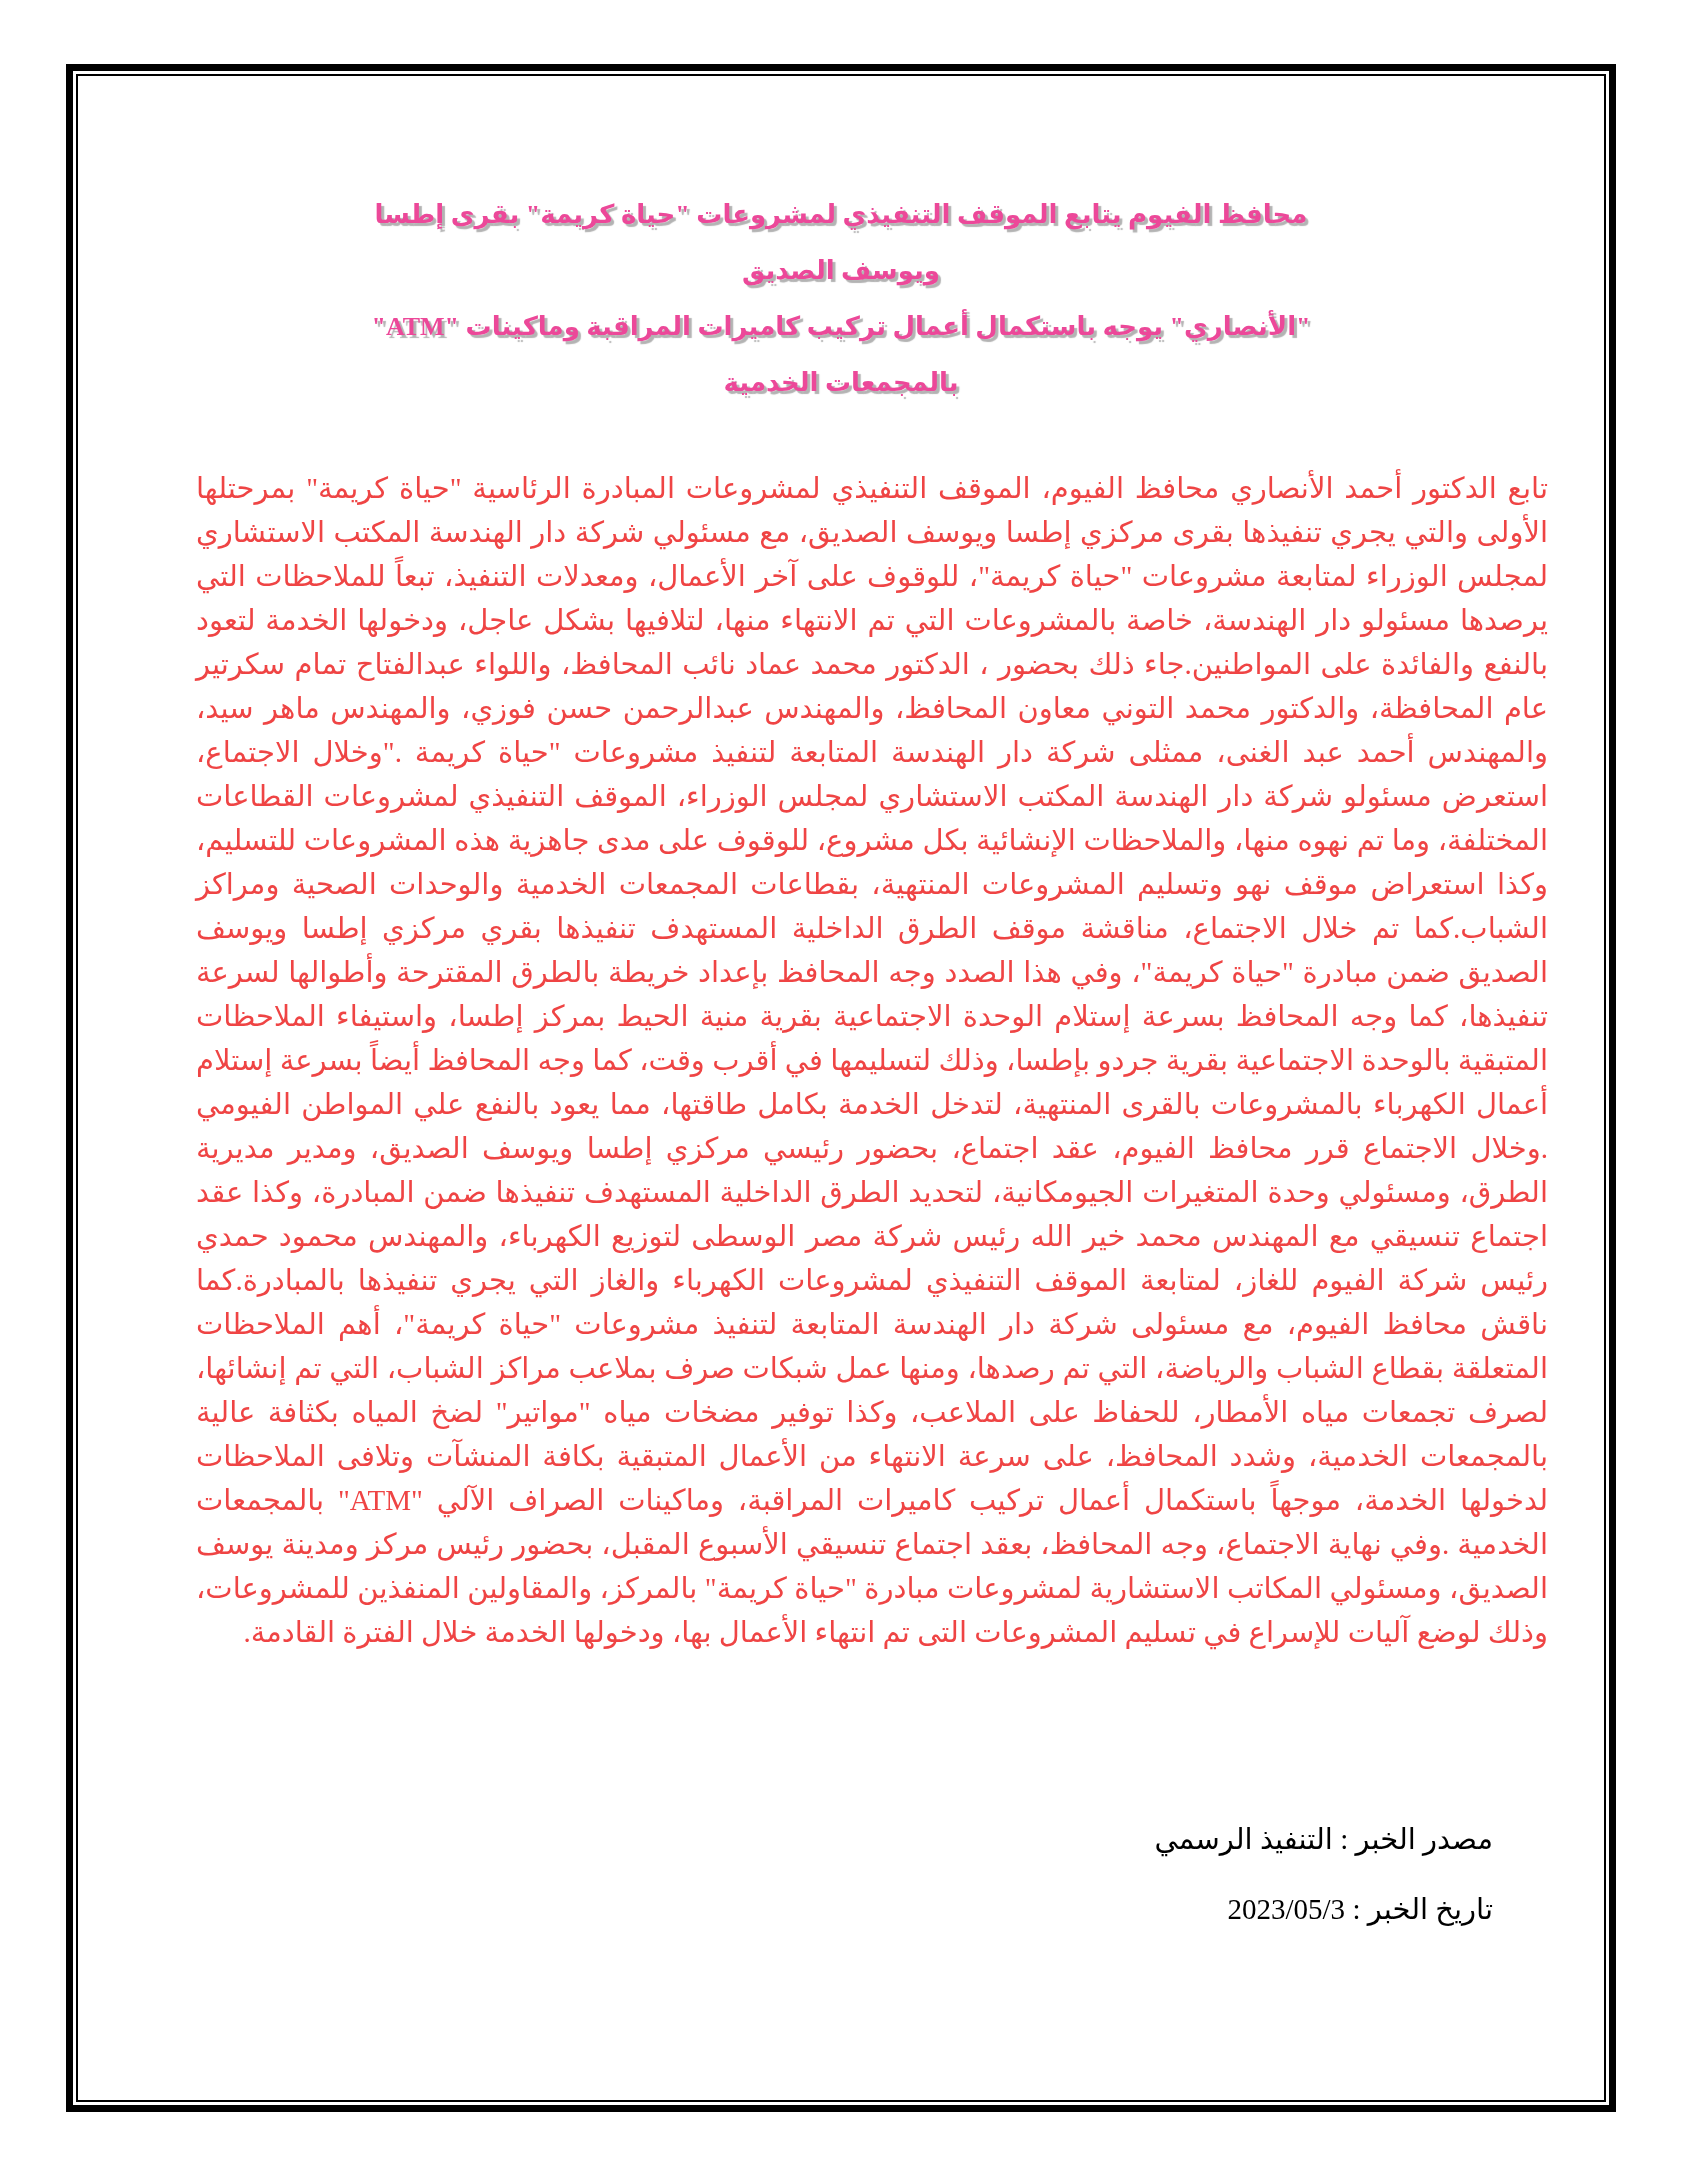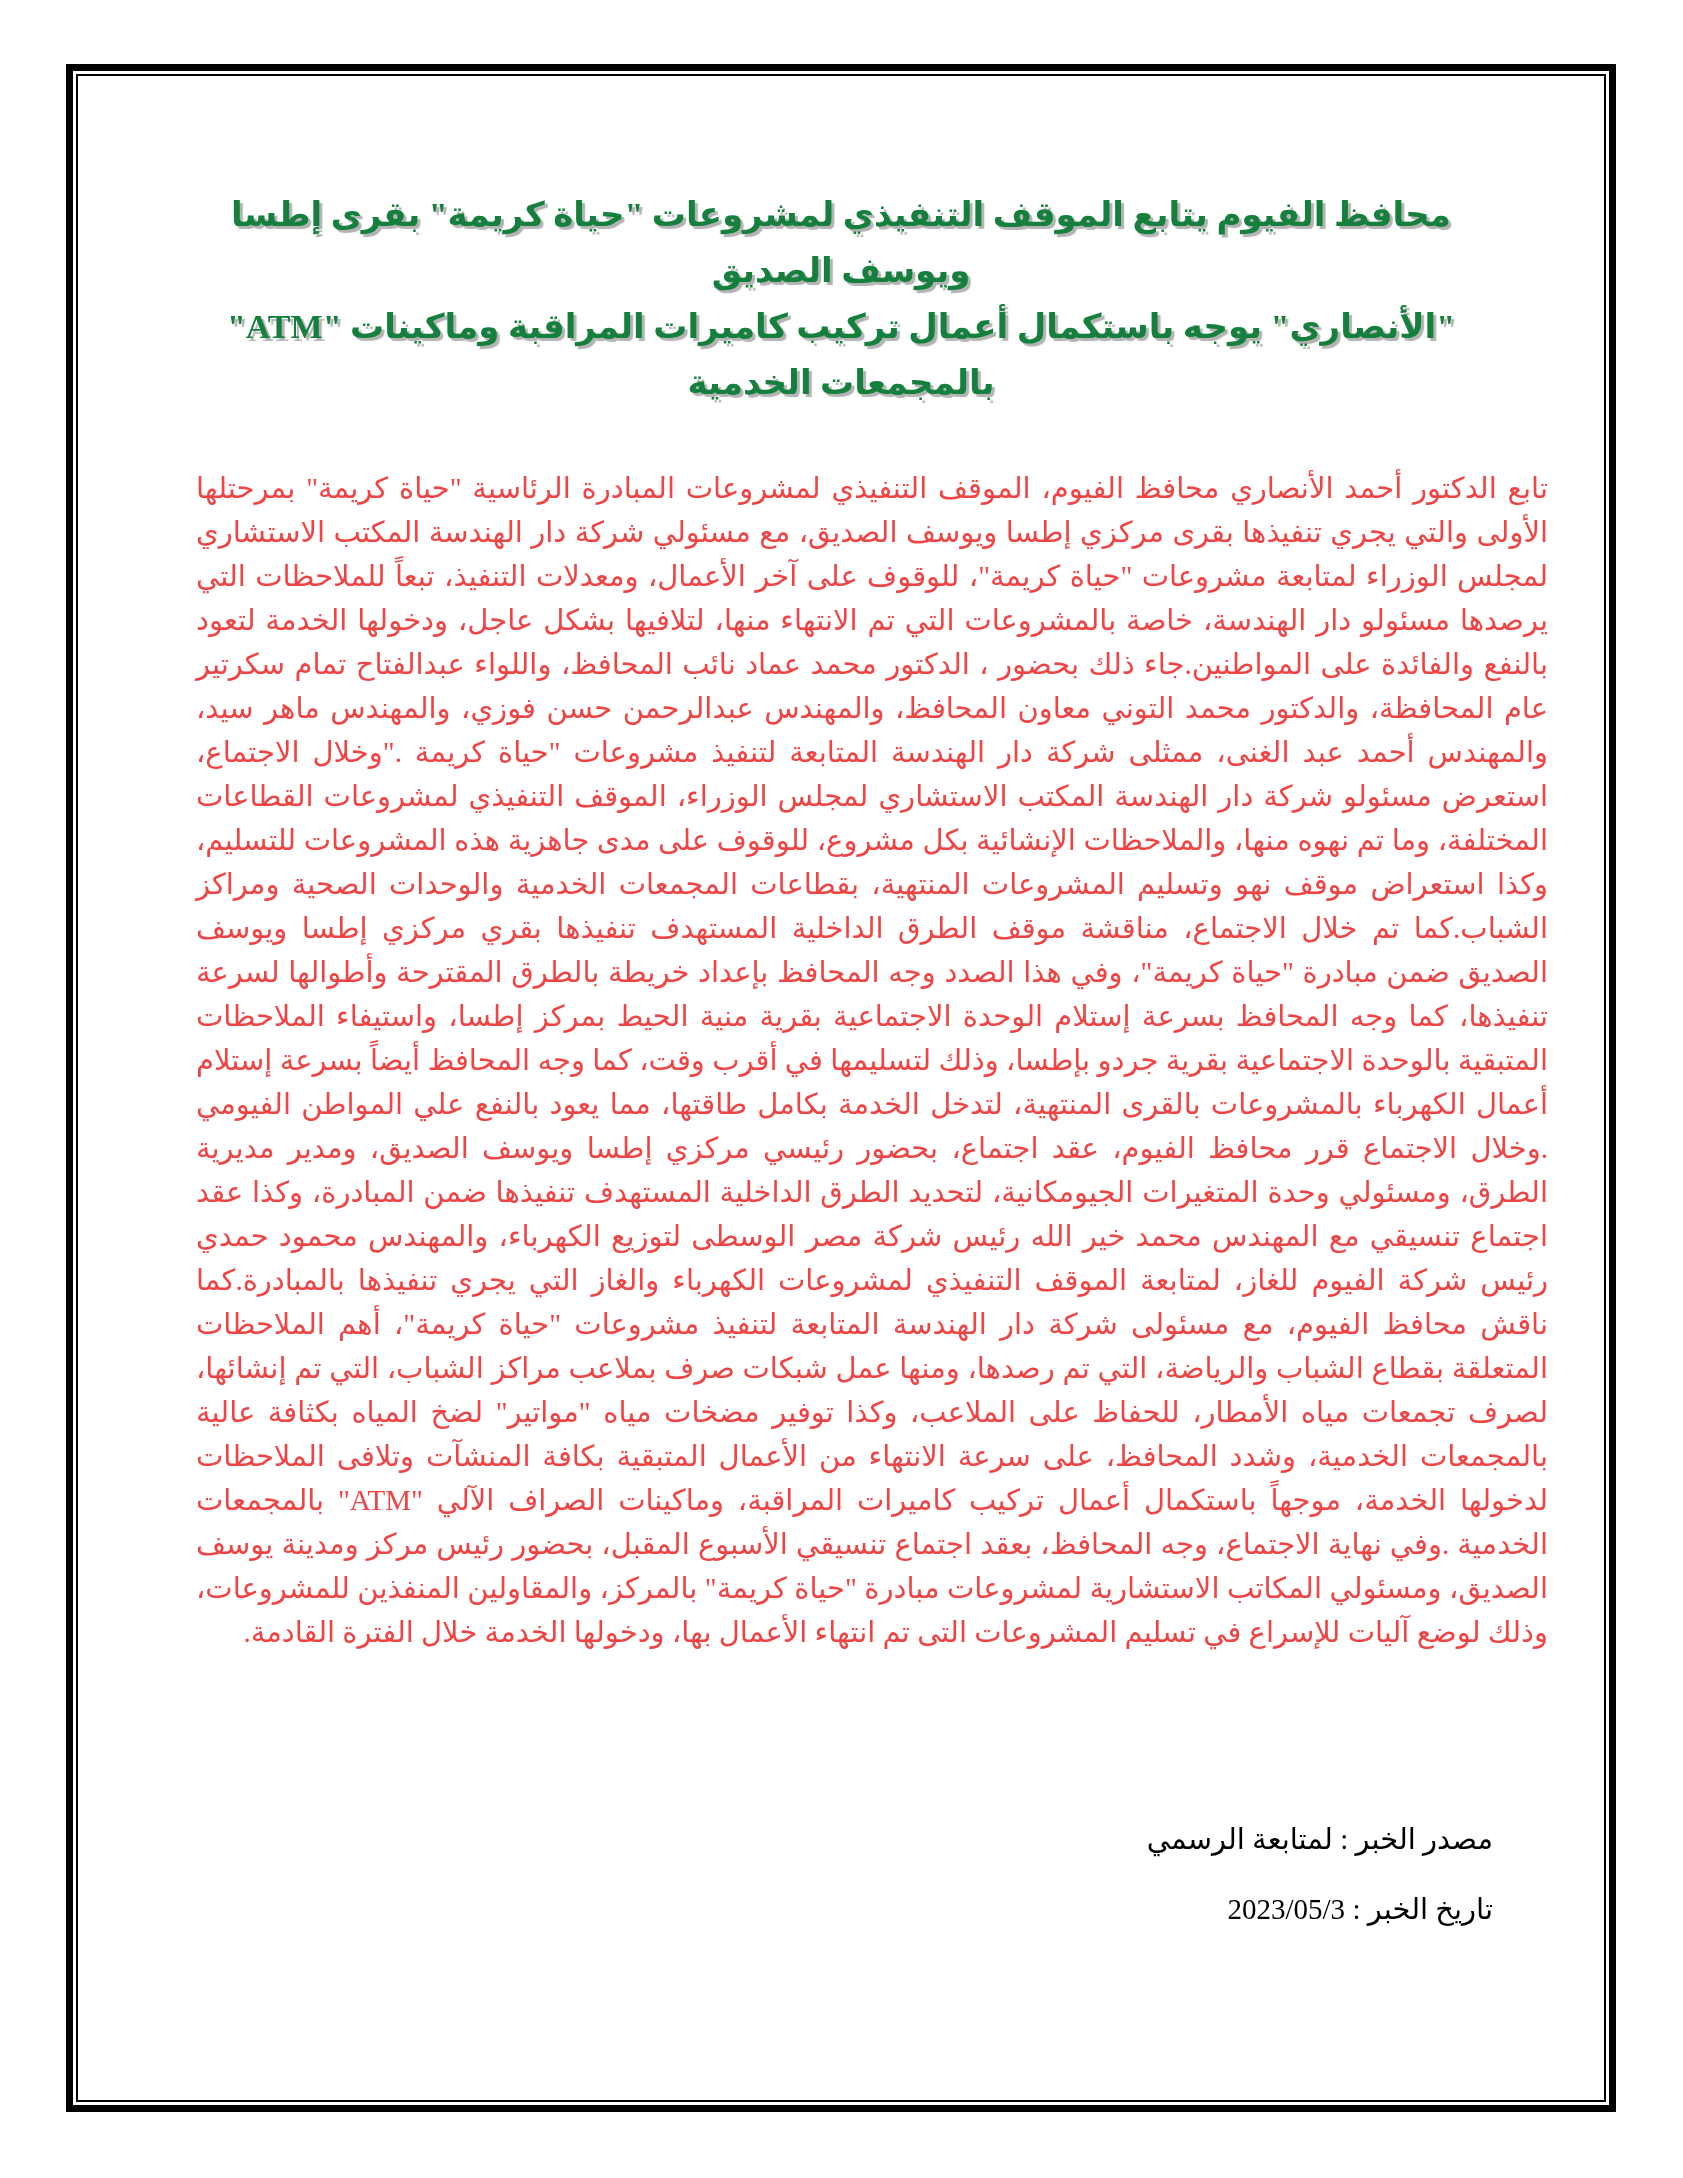--- a/index.html
+++ b/index.html
@@ -34,23 +34,23 @@
     overflow: hidden;
   }
   .doc {
     direction: rtl;
     height: 100%;
   }
   .title-block {
     margin: 111px 69px 0 69px;
     text-align: center;
     font-weight: bold;
-    font-size: 34px;
+    font-size: 26px;
     line-height: 56px;
-    color: #15803d;
+    color: #ec4899;
     text-shadow: 3px 3px 1px #b3b3b3;
   }
   .body-text {
     margin-top: 55px;
     padding-right: 56px;
     padding-left: 118px;
     min-height: 1307px;
     text-align: justify;
     font-size: 29px;
     line-height: 44px;
@@ -79,21 +79,21 @@
         <div class="title-block">
           <div>محافظ الفيوم يتابع الموقف التنفيذي لمشروعات "حياة كريمة" بقرى إطسا</div>
           <div>ويوسف الصديق</div>
           <div>"الأنصاري" يوجه باستكمال أعمال تركيب كاميرات المراقبة وماكينات "ATM"</div>
           <div>بالمجمعات الخدمية</div>
         </div>
 
         <div class="body-text">تابع الدكتور أحمد الأنصاري محافظ الفيوم، الموقف التنفيذي لمشروعات المبادرة الرئاسية "حياة كريمة" بمرحتلها الأولى والتي يجري تنفيذها بقرى مركزي إطسا ويوسف الصديق، مع مسئولي شركة دار الهندسة المكتب الاستشاري لمجلس الوزراء لمتابعة مشروعات "حياة كريمة"، للوقوف على آخر الأعمال، ومعدلات التنفيذ، تبعاً للملاحظات التي يرصدها مسئولو دار الهندسة، خاصة بالمشروعات التي تم الانتهاء منها، لتلافيها بشكل عاجل، ودخولها الخدمة لتعود بالنفع والفائدة على المواطنين.جاء ذلك بحضور ، الدكتور محمد عماد نائب المحافظ، واللواء عبدالفتاح تمام سكرتير عام المحافظة، والدكتور محمد التوني معاون المحافظ، والمهندس عبدالرحمن حسن فوزي، والمهندس ماهر سيد، والمهندس أحمد عبد الغنى، ممثلى شركة دار الهندسة المتابعة لتنفيذ مشروعات "حياة كريمة ."وخلال الاجتماع، استعرض مسئولو شركة دار الهندسة المكتب الاستشاري لمجلس الوزراء، الموقف التنفيذي لمشروعات القطاعات المختلفة، وما تم نهوه منها، والملاحظات الإنشائية بكل مشروع، للوقوف على مدى جاهزية هذه المشروعات للتسليم، وكذا استعراض موقف نهو وتسليم المشروعات المنتهية، بقطاعات المجمعات الخدمية والوحدات الصحية ومراكز الشباب.كما تم خلال الاجتماع، مناقشة موقف الطرق الداخلية المستهدف تنفيذها بقري مركزي إطسا ويوسف الصديق ضمن مبادرة "حياة كريمة"، وفي هذا الصدد وجه المحافظ بإعداد خريطة بالطرق المقترحة وأطوالها لسرعة تنفيذها، كما وجه المحافظ بسرعة إستلام الوحدة الاجتماعية بقرية منية الحيط بمركز إطسا، واستيفاء الملاحظات المتبقية بالوحدة الاجتماعية بقرية جردو بإطسا، وذلك لتسليمها في أقرب وقت، كما وجه المحافظ أيضاً بسرعة إستلام أعمال الكهرباء بالمشروعات بالقرى المنتهية، لتدخل الخدمة بكامل طاقتها، مما يعود بالنفع علي المواطن الفيومي .وخلال الاجتماع قرر محافظ الفيوم، عقد اجتماع، بحضور رئيسي مركزي إطسا ويوسف الصديق، ومدير مديرية الطرق، ومسئولي وحدة المتغيرات الجيومكانية، لتحديد الطرق الداخلية المستهدف تنفيذها ضمن المبادرة، وكذا عقد اجتماع تنسيقي مع المهندس محمد خير الله رئيس شركة مصر الوسطى لتوزيع الكهرباء، والمهندس محمود حمدي رئيس شركة الفيوم للغاز، لمتابعة الموقف التنفيذي لمشروعات الكهرباء والغاز التي يجري تنفيذها بالمبادرة.كما ناقش محافظ الفيوم، مع مسئولى شركة دار الهندسة المتابعة لتنفيذ مشروعات "حياة كريمة"، أهم الملاحظات المتعلقة بقطاع الشباب والرياضة، التي تم رصدها، ومنها عمل شبكات صرف بملاعب مراكز الشباب، التي تم إنشائها، لصرف تجمعات مياه الأمطار، للحفاظ على الملاعب، وكذا توفير مضخات مياه "مواتير" لضخ المياه بكثافة عالية بالمجمعات الخدمية، وشدد المحافظ، على سرعة الانتهاء من الأعمال المتبقية بكافة المنشآت وتلافى الملاحظات لدخولها الخدمة، موجهاً باستكمال أعمال تركيب كاميرات المراقبة، وماكينات الصراف الآلي "ATM" بالمجمعات الخدمية .وفي نهاية الاجتماع، وجه المحافظ، بعقد اجتماع تنسيقي الأسبوع المقبل، بحضور رئيس مركز ومدينة يوسف الصديق، ومسئولي المكاتب الاستشارية لمشروعات مبادرة "حياة كريمة" بالمركز، والمقاولين المنفذين للمشروعات، وذلك لوضع آليات للإسراع في تسليم المشروعات التى تم انتهاء الأعمال بها، ودخولها الخدمة خلال الفترة القادمة.</div>
 
         <div class="footer-block">
-          <p class="footer-line">مصدر الخبر : لمتابعة الرسمي</p>
+          <p class="footer-line">مصدر الخبر : التنفيذ الرسمي</p>
           <p class="footer-line">تاريخ الخبر : 2023/05/3</p>
         </div>
 
       </div>
     </div>
   </div>
 </div>
 
 
 </body></html>

